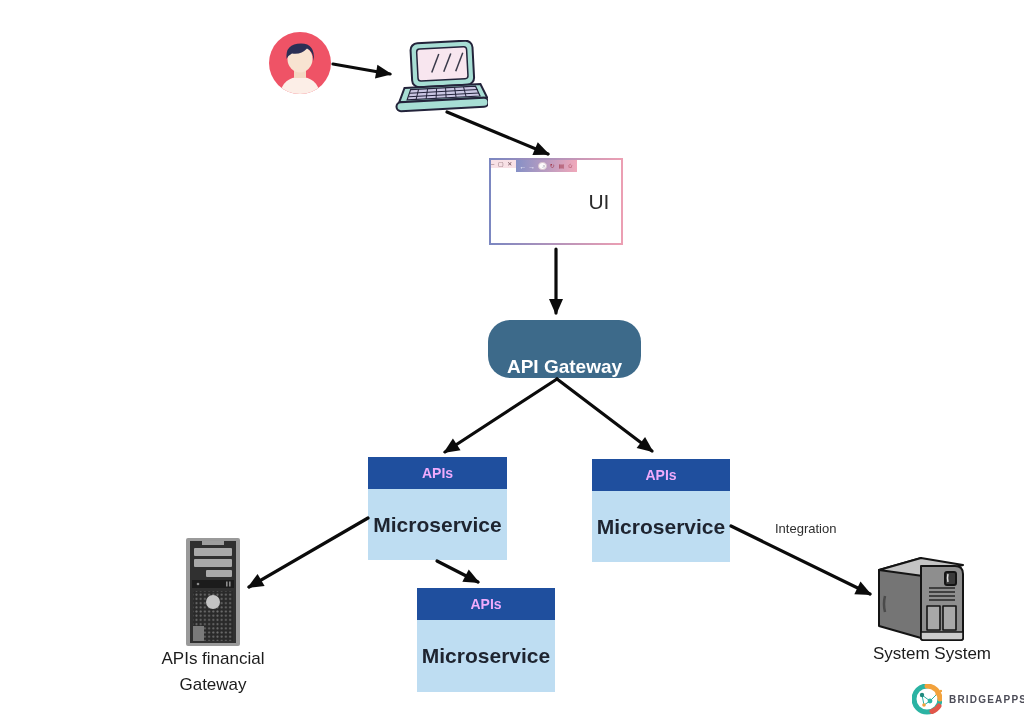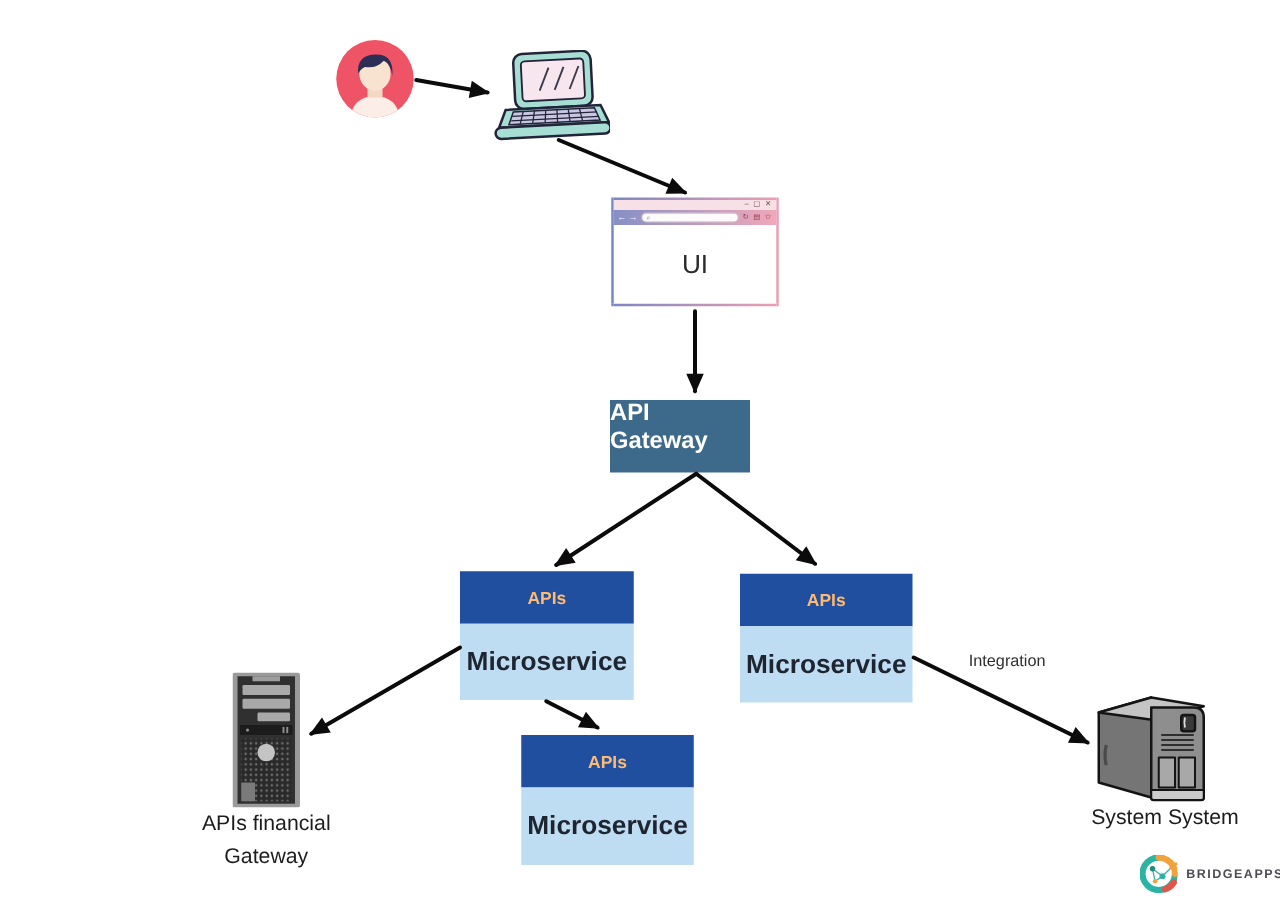--- a/index.html
+++ b/index.html
@@ -10,21 +10,21 @@
   }
   .abs { position:absolute; }
 
   
   #arrows { position:absolute; left:0; top:0; width:1024px; height:724px; z-index:5; pointer-events:none; }
 
   
   .browser {
     left:489px; top:158px; width:134px; height:87px; z-index:2;
     border:2px solid; border-image:linear-gradient(90deg,#7B87C1,#EC9FB3) 1;
-    background:#ffffff; display:flex; flex-direction:column;
+    background:#ffffff; display:flex; 
   }
   .browser-titlebar {
     height:8px; background:#F8E1E6; display:flex; align-items:center;
     justify-content:flex-end; padding-right:3px; gap:2px;
   }
   .winctl { font-size:6px; line-height:6px; color:#6B4A52; letter-spacing:1px; }
   .browser-toolbar {
     height:12px; background:linear-gradient(90deg,#8590C6,#F0A8BA);
     display:flex; align-items:center; padding:0 3px; gap:3px;
   }
@@ -35,32 +35,32 @@
     font-size:6px; color:#8a8aa0; border:1px solid #d8c3cf;
   }
   .toolbar-icons { font-size:6px; line-height:6px; color:#A23A4C; letter-spacing:1px; }
   .browser-content {
     flex:1; display:flex; align-items:center; justify-content:center;
     font-size:21px; color:#2B2B2B;
   }
 
   
   .api-gateway {
-    left:488px; top:320px; width:112px; height:58px; background:#3D6A8A; z-index:2;
-    display:flex; align-items:flex-start; justify-content:center;
-    color:#ffffff; font-weight:bold; font-size:19px;
+    left:488px; top:320px; width:153px; height:58px; background:#3D6A8A; z-index:2;
+    display:flex; align-items:flex-end; justify-content:center;
+    color:#ffffff; font-weight:bold; font-size:19px;border-radius:22px;
   }
 
   
   .microservice { z-index:2; display:flex; flex-direction:column; }
   .ms-left   { left:368px; top:457px; width:139px; height:103px; }
   .ms-right  { left:592px; top:459px; width:138px; height:103px; }
   .ms-bottom { left:417px; top:588px; width:138px; height:104px; }
   .ms-header {
-    height:42px; background:#1F4F9E; color:#fdba74; font-weight:bold; font-size:14px;
+    height:32px; background:#1F4F9E; color:#f0abfc; font-weight:bold; font-size:14px;
     display:flex; align-items:center; justify-content:center;
   }
   .ms-body {
     flex:1; background:#BEDDF2; color:#1E2430; font-weight:bold; font-size:21px;
     display:flex; align-items:center; justify-content:center;
   }
 
   
   .node-label { color:#1C1C1C; font-size:17px; text-align:center; line-height:1.55; z-index:2; }
   .lbl-other  { left:148px; top:646px; width:130px; }

